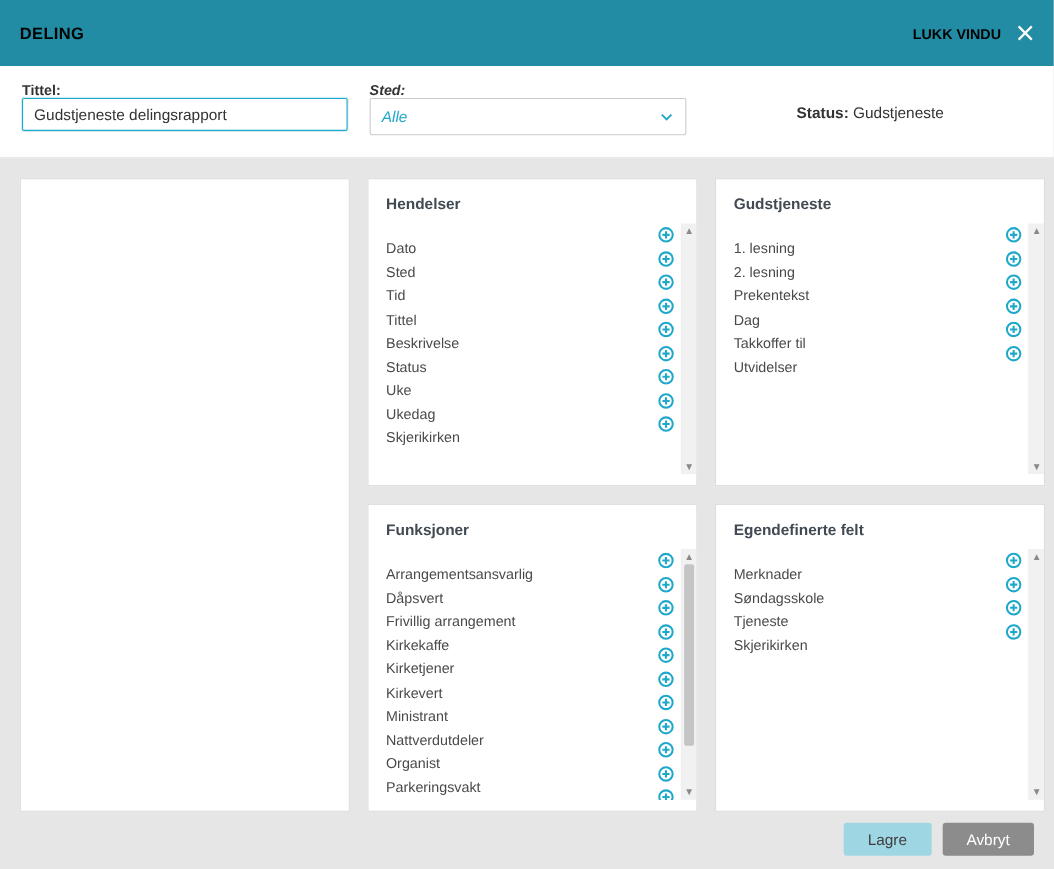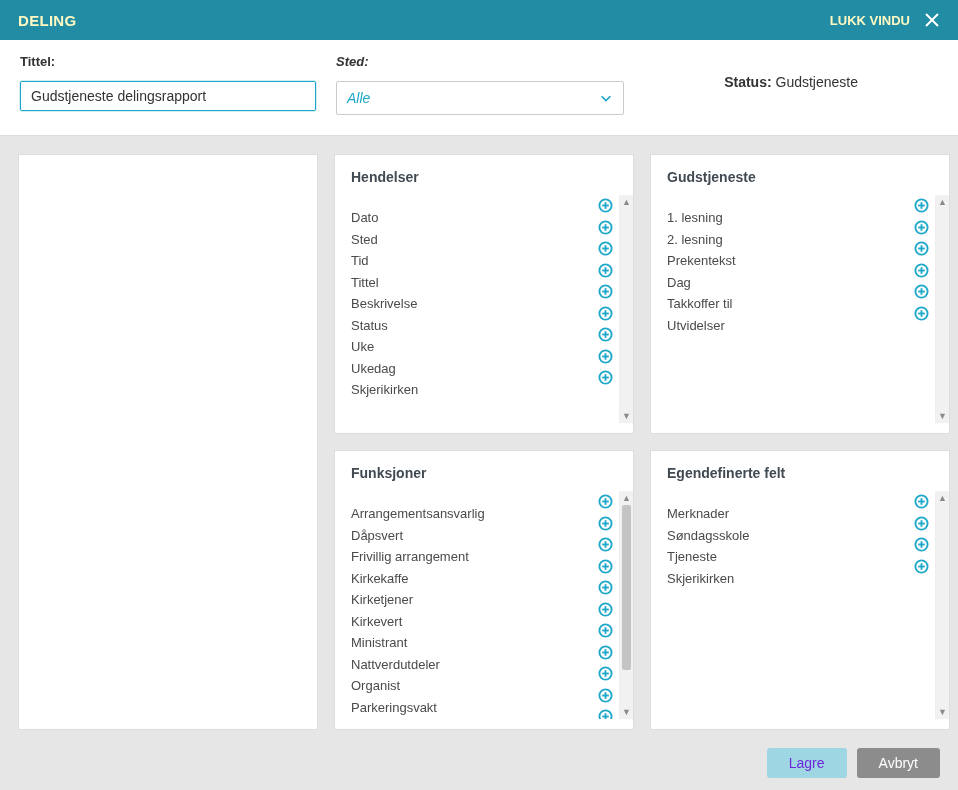--- a/index.html
+++ b/index.html
@@ -6,22 +6,22 @@
   body {
     font-family: "Segoe UI", Arial, sans-serif;
     background: #e6e6e6;
     width: 958px;
     height: 790px;
     overflow: hidden;
     color: #333;
   }
   .header {
     background: #218ca3;
-    color: #fef9c3;
-    height: 40px;
+    color: #000000;
+    height: 60px;
     display: flex;
     align-items: center;
     justify-content: space-between;
     padding: 0 18px;
   }
   .header-title {
     font-size: 15px;
     font-weight: 700;
     letter-spacing: 0.3px;
   }
@@ -42,21 +42,21 @@
   }
 
   .top-controls {
     background: #fff;
     padding: 14px 20px 20px 20px;
     display: flex;
     align-items: flex-start;
     gap: 20px;
     border-bottom: 1px solid #ddd;
   }
-  .control-group { display: flex; flex-direction: column; gap: 12px; }
+  .control-group { display: flex; flex-direction: column; gap: 0; }
   .control-label { font-size: 13px; font-weight: 700; color: #333; }
   .control-title { width: 296px; }
   .control-sted { width: 288px; font-style: italic; }
   .input-text {
     height: 30px;
     border: 1px solid #1fa8c9;
     border-radius: 2px;
     padding: 3px 10px;
     font-size: 14px;
     color: #333;
@@ -167,21 +167,21 @@
   }
   .btn {
     height: 30px;
     padding: 0 22px;
     border: none;
     border-radius: 3px;
     font-size: 14px;
     cursor: pointer;
     color: #fff;
   }
-  .btn-save { background: #9fd6e4; color: #6d28d9; }
+  .btn-save { background: #9fd6e4; color: #404040; }
   .btn-cancel { background: #8c8c8c; }
 </style>
 </head>
 <body>
 
 <div class="header">
   <div class="header-title">DELING</div>
   <div class="header-right">
     <span class="close-text">LUKK VINDU</span>
     <svg class="close-icon" viewBox="0 0 16 16">

